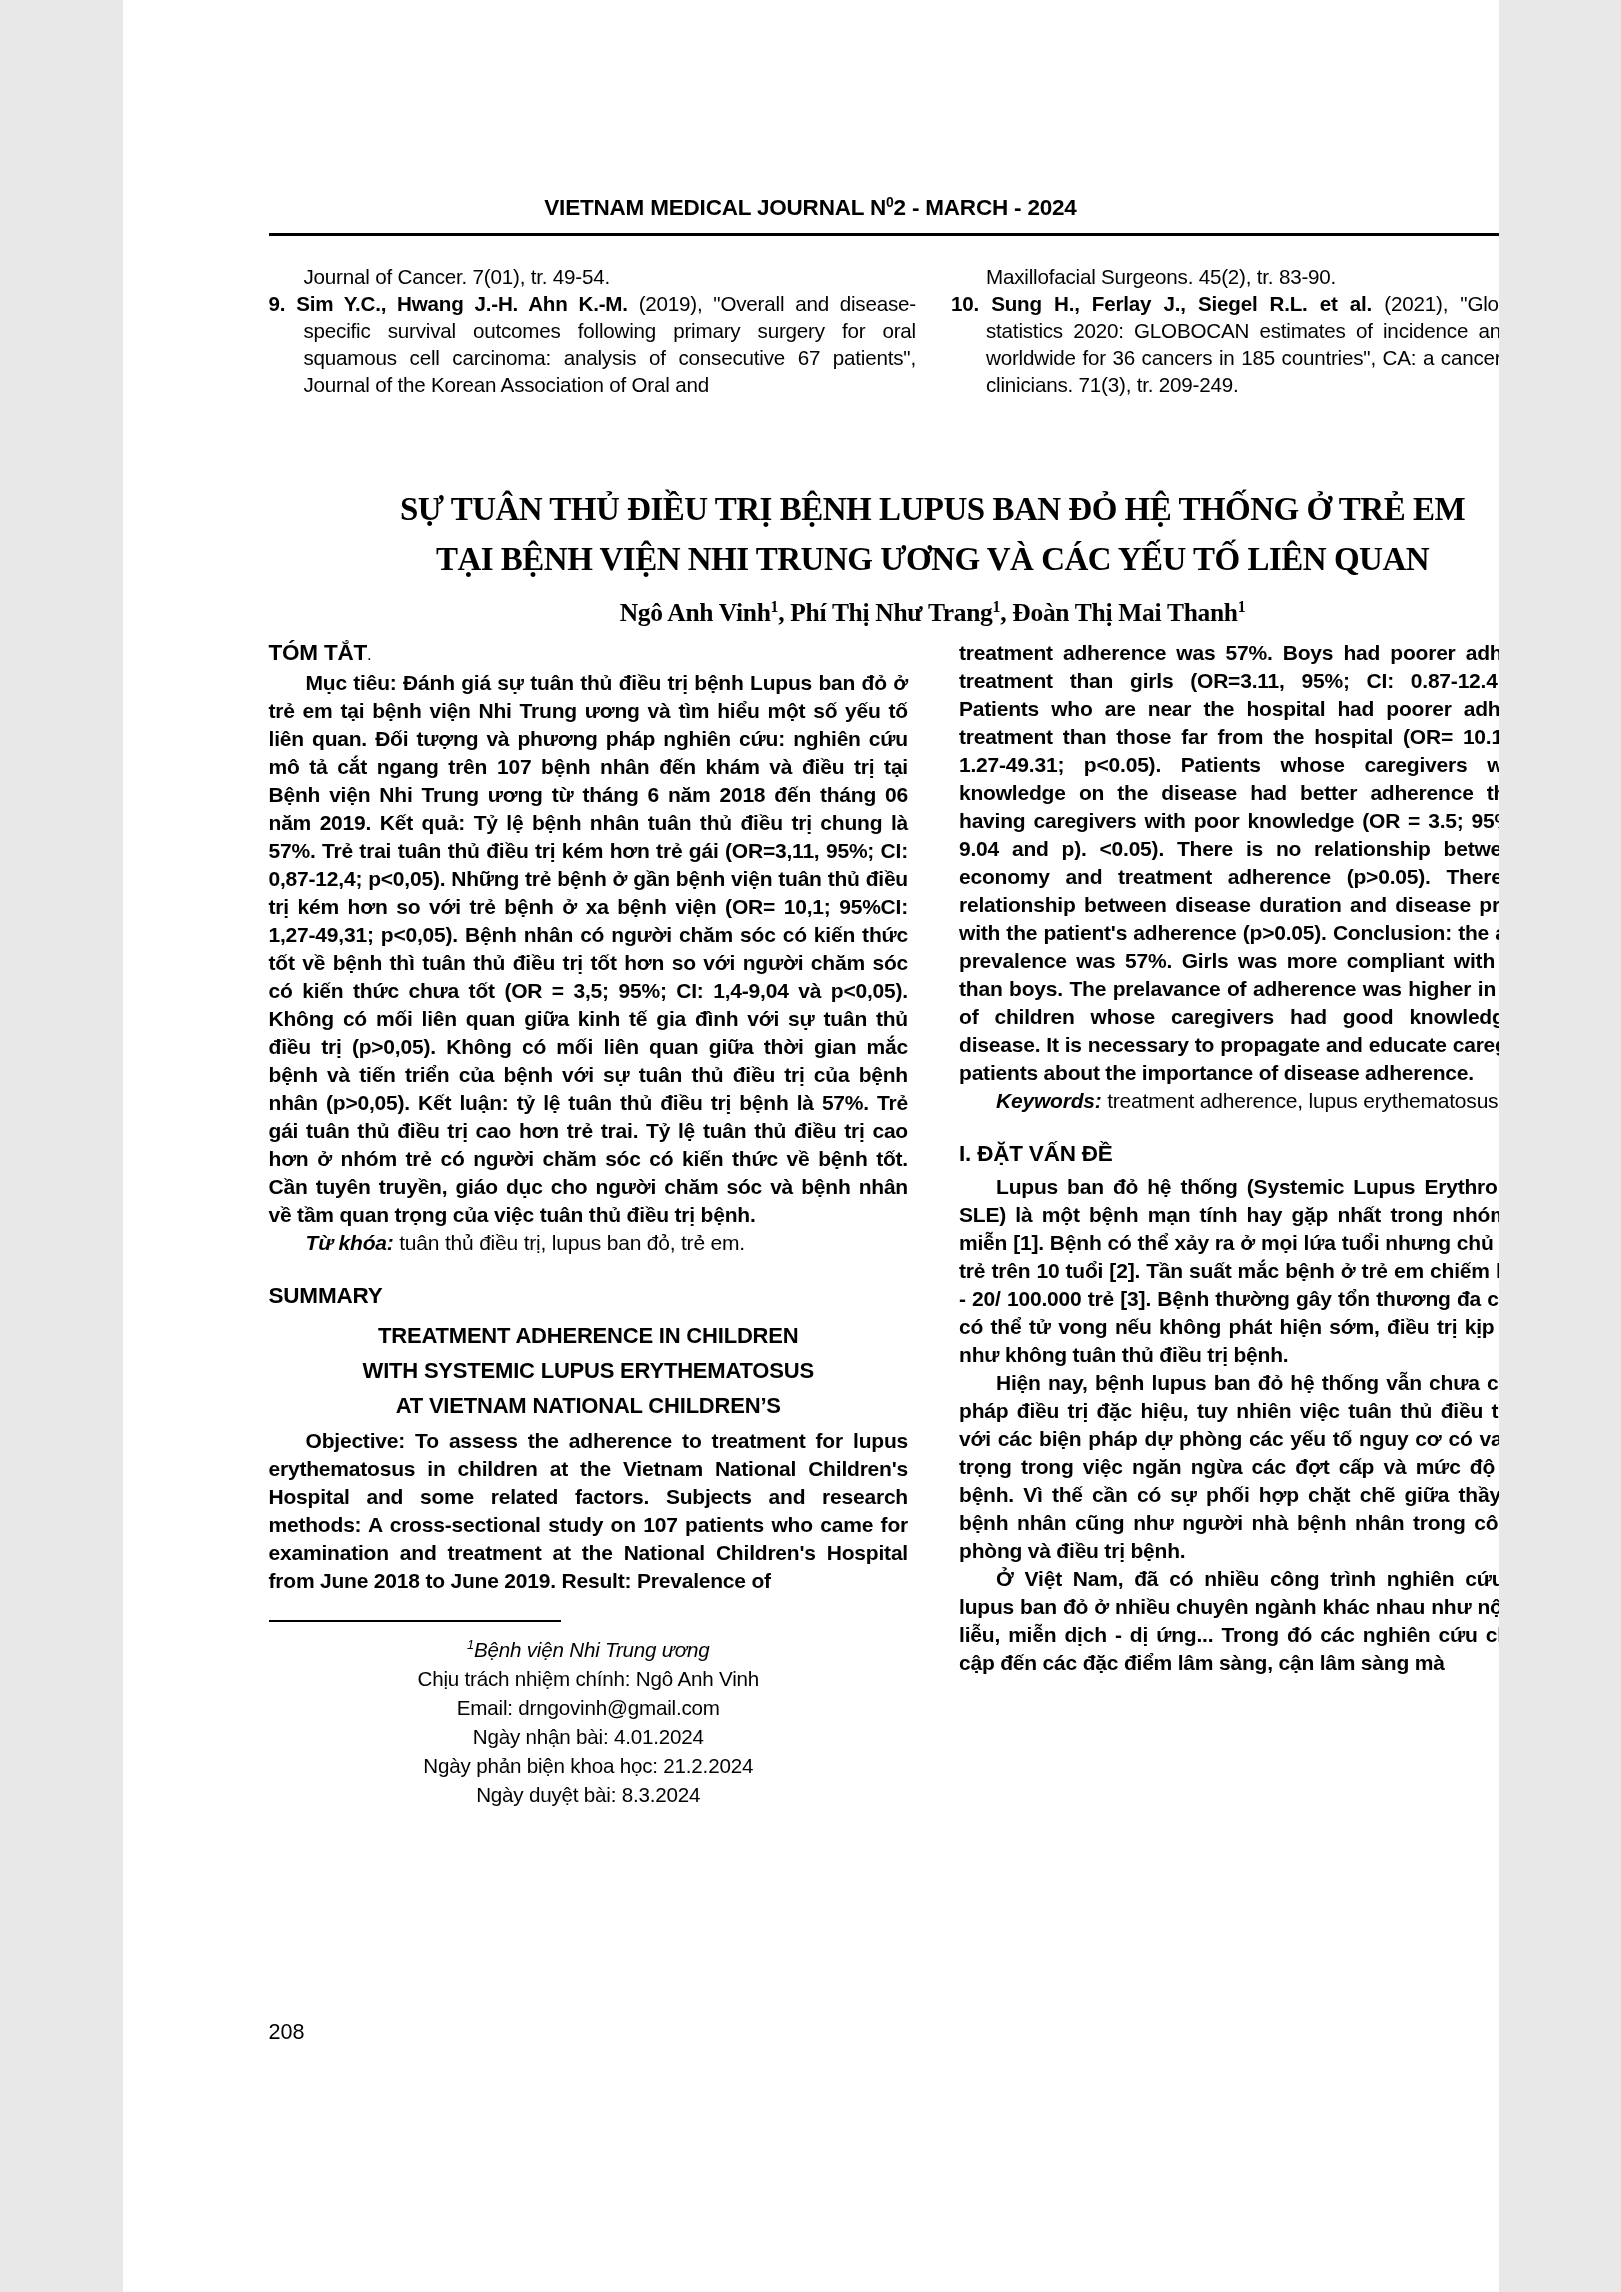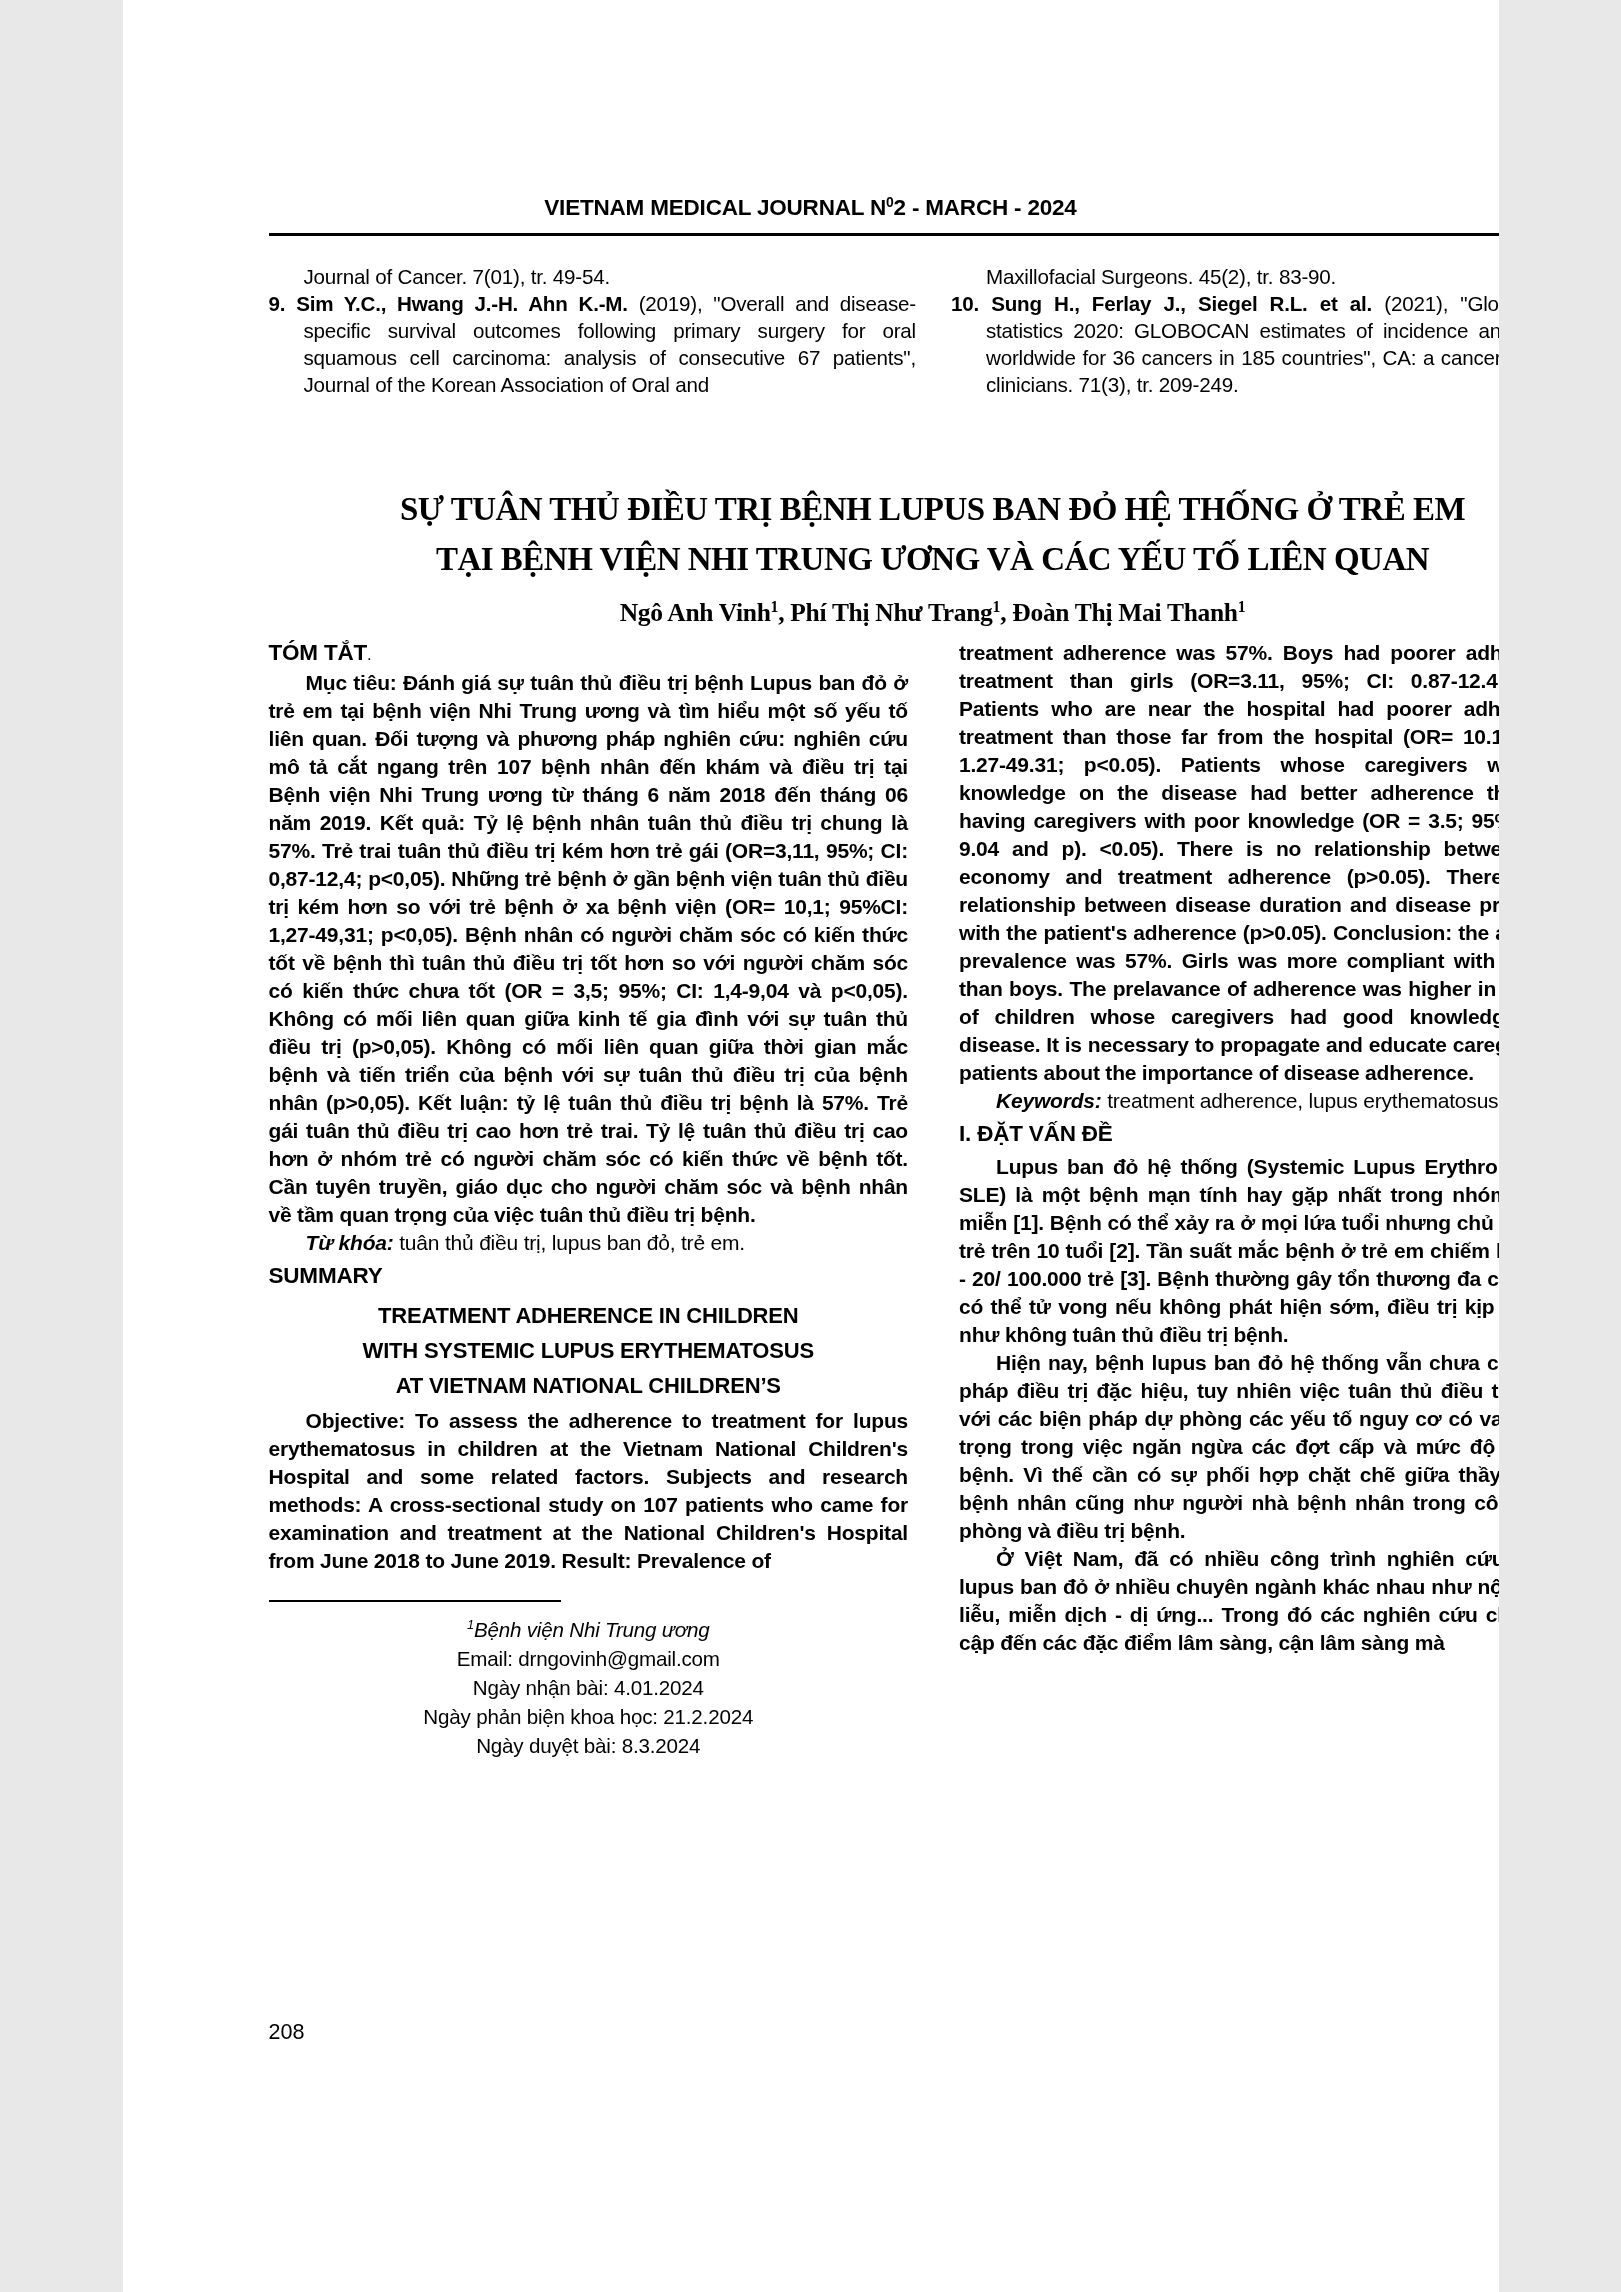--- a/index.html
+++ b/index.html
@@ -54,21 +54,21 @@
     position: absolute; top: 639px; left: 146px; width: 1330px;
     display: flex; gap: 51px;
     font-size: 21px; line-height: 28px;
     text-align: justify; letter-spacing: -0.2px;
   }
   .main .col { flex: 1; min-width: 0; }
   h2.section {
     margin: 0; font-size: 22.5px; font-weight: bold;
     text-align: left; letter-spacing: -0.2px;
   }
-  h2.mt { margin-top: 5px; }
+  h2.mt { margin-top: 25px; }
   h2.mb { margin-bottom: 4.9px; }
   .heading-dot { font-weight: normal; font-size: 16.7px; }
   .para { margin: 0; text-indent: 37px; font-weight: bold; }
   .keywords { margin: 0; text-indent: 37px; }
   .kw-lead { font-weight: bold; font-style: italic; }
 
   .en-title { text-align: center; font-weight: bold; margin: 7.8px 0 3.9px; }
   .en-title-line { font-size: 22px; line-height: 35px; }
 
   
@@ -116,20 +116,21 @@
       <div class="en-title">
         <div class="en-title-line">TREATMENT ADHERENCE IN CHILDREN</div>
         <div class="en-title-line">WITH SYSTEMIC LUPUS ERYTHEMATOSUS</div>
         <div class="en-title-line">AT VIETNAM NATIONAL CHILDREN’S</div>
       </div>
       <p class="para"><b>Objective:</b><span> To assess the adherence to treatment for lupus erythematosus in children at the Vietnam National Children's Hospital and some related factors. </span><b>Subjects and research methods:</b><span> A cross-sectional study on 107 patients who came for examination and treatment at the National Children's Hospital from June 2018 to June 2019. </span><b>Result:</b><span> Prevalence of</span></p>
 
       <div class="footnote">
         <div class="footnote-rule"></div>
         <div class="footnote-aff"><sup>1</sup><span>Bệnh viện Nhi Trung ương</span></div>
+        <div>Chịu trách nhiệm chính: Ngô Anh Vinh</div>
         <div>Email: drngovinh@gmail.com</div>
         <div>Ngày nhận bài: 4.01.2024</div>
         <div>Ngày phản biện khoa học: 21.2.2024</div>
         <div>Ngày duyệt bài: 8.3.2024</div>
       </div>
     </div>
 
     <div class="col">
       <p class="para" style="text-indent:0;"><span>treatment adherence was 57%. Boys had poorer adherence to treatment than girls (OR=3.11, 95%; CI: 0.87-12.4; p&lt;0.05). Patients who are near the hospital had poorer adherence to treatment than those far from the hospital (OR= 10.1; 95% CI: 1.27-49.31; p&lt;0.05). Patients whose caregivers with good knowledge on the disease had better adherence than those having caregivers with poor knowledge (OR = 3.5; 95%; CI: 1.4-9.04 and p). &lt;0.05). There is no relationship between family economy and treatment adherence (p&gt;0.05). There was no relationship between disease duration and disease progression with the patient's adherence (p&gt;0.05). </span><b>Conclusion:</b><span> the adherence prevalence was 57%. Girls was more compliant with treatment than boys. The prelavance of adherence was higher in the group of children whose caregivers had good knowledge of the disease. It is necessary to propagate and educate caregivers and patients about the importance of disease adherence.</span></p>
       <p class="keywords"><span class="kw-lead">Keywords:</span><span> treatment adherence, lupus erythematosus, children.</span></p>

